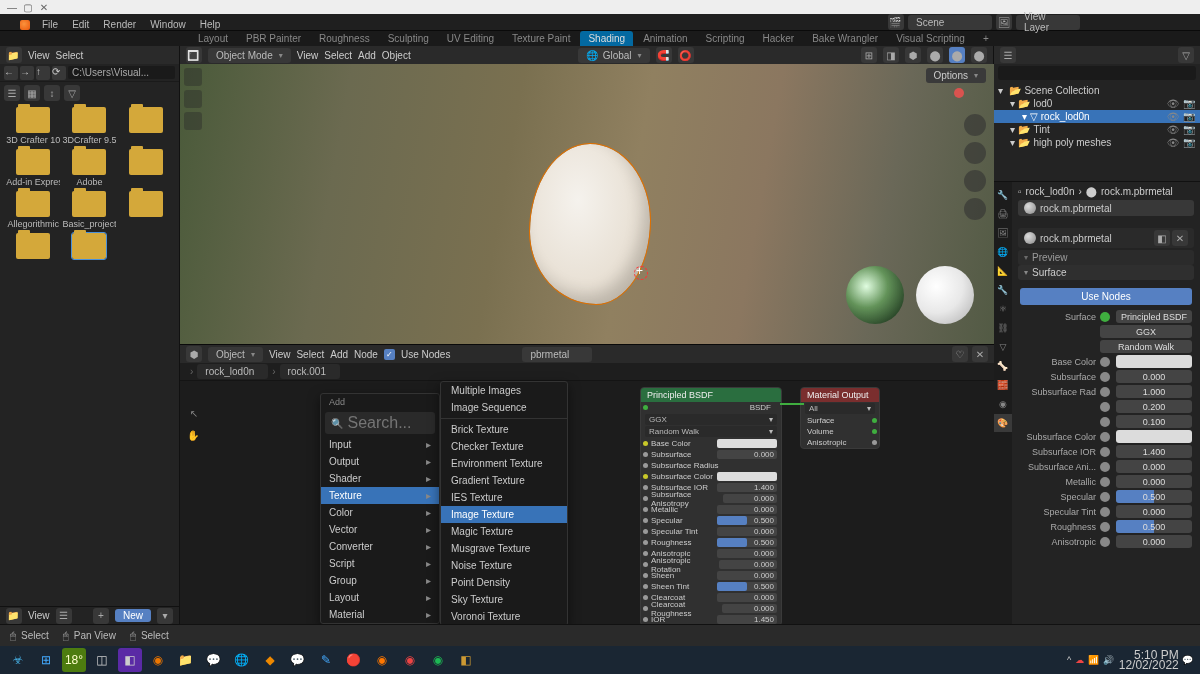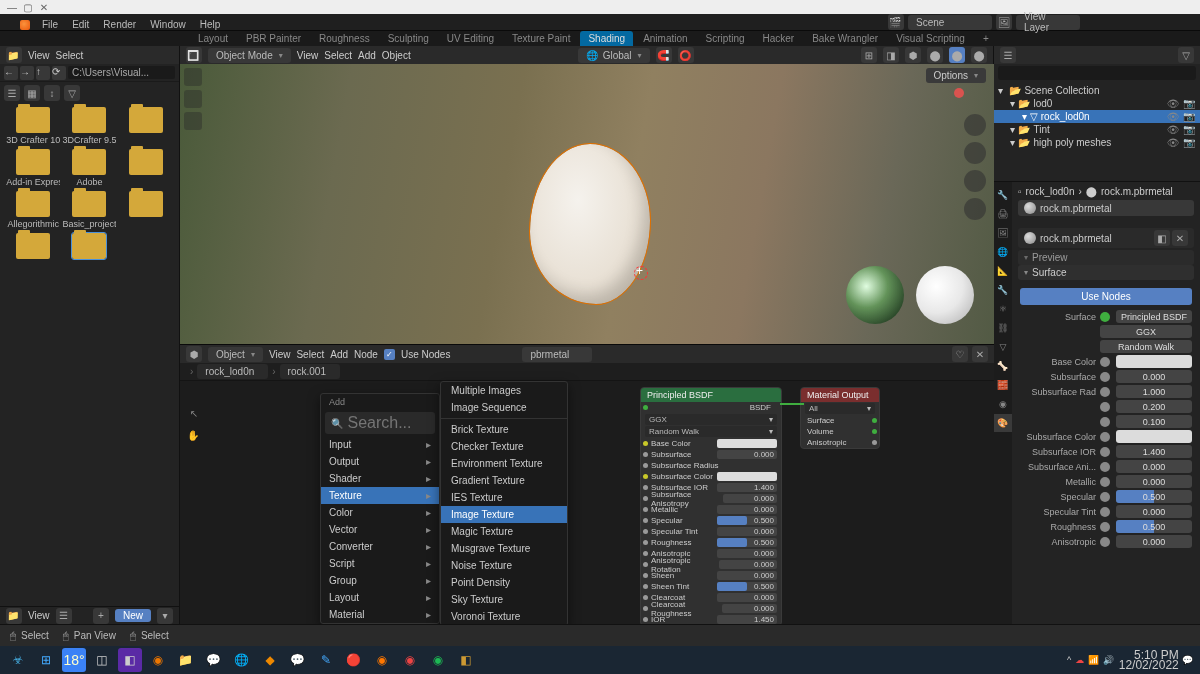--- a/index.html
+++ b/index.html
@@ -781,21 +781,21 @@
     </div>
   <div class="grp">
       <span>🖱</span>
       <span>Select</span>
     </div>
 </div>
 
 <div class="taskbar">
   <span class="ti" style="color:#4ad">☣</span>
   <span class="ti" style="color:#4af">⊞</span>
-  <span class="ti" style="background:#3b82f6;color:#ffc;font-size:14px">18°</span>
+  <span class="ti" style="background:#4d7c0f;color:#ffc;font-size:12px">18°</span>
   <span class="ti">◫</span>
   <span class="ti" style="background:#5a2aa5">◧</span>
   <span class="ti" style="color:#e70">◉</span>
   <span class="ti" style="color:#fb4">📁</span>
   <span class="ti" style="color:#7af">💬</span>
   <span class="ti" style="color:#0cd">🌐</span>
   <span class="ti" style="color:#e80">◆</span>
   <span class="ti" style="color:#5865F2">💬</span>
   <span class="ti" style="color:#4af">✎</span>
   <span class="ti">🔴</span>

